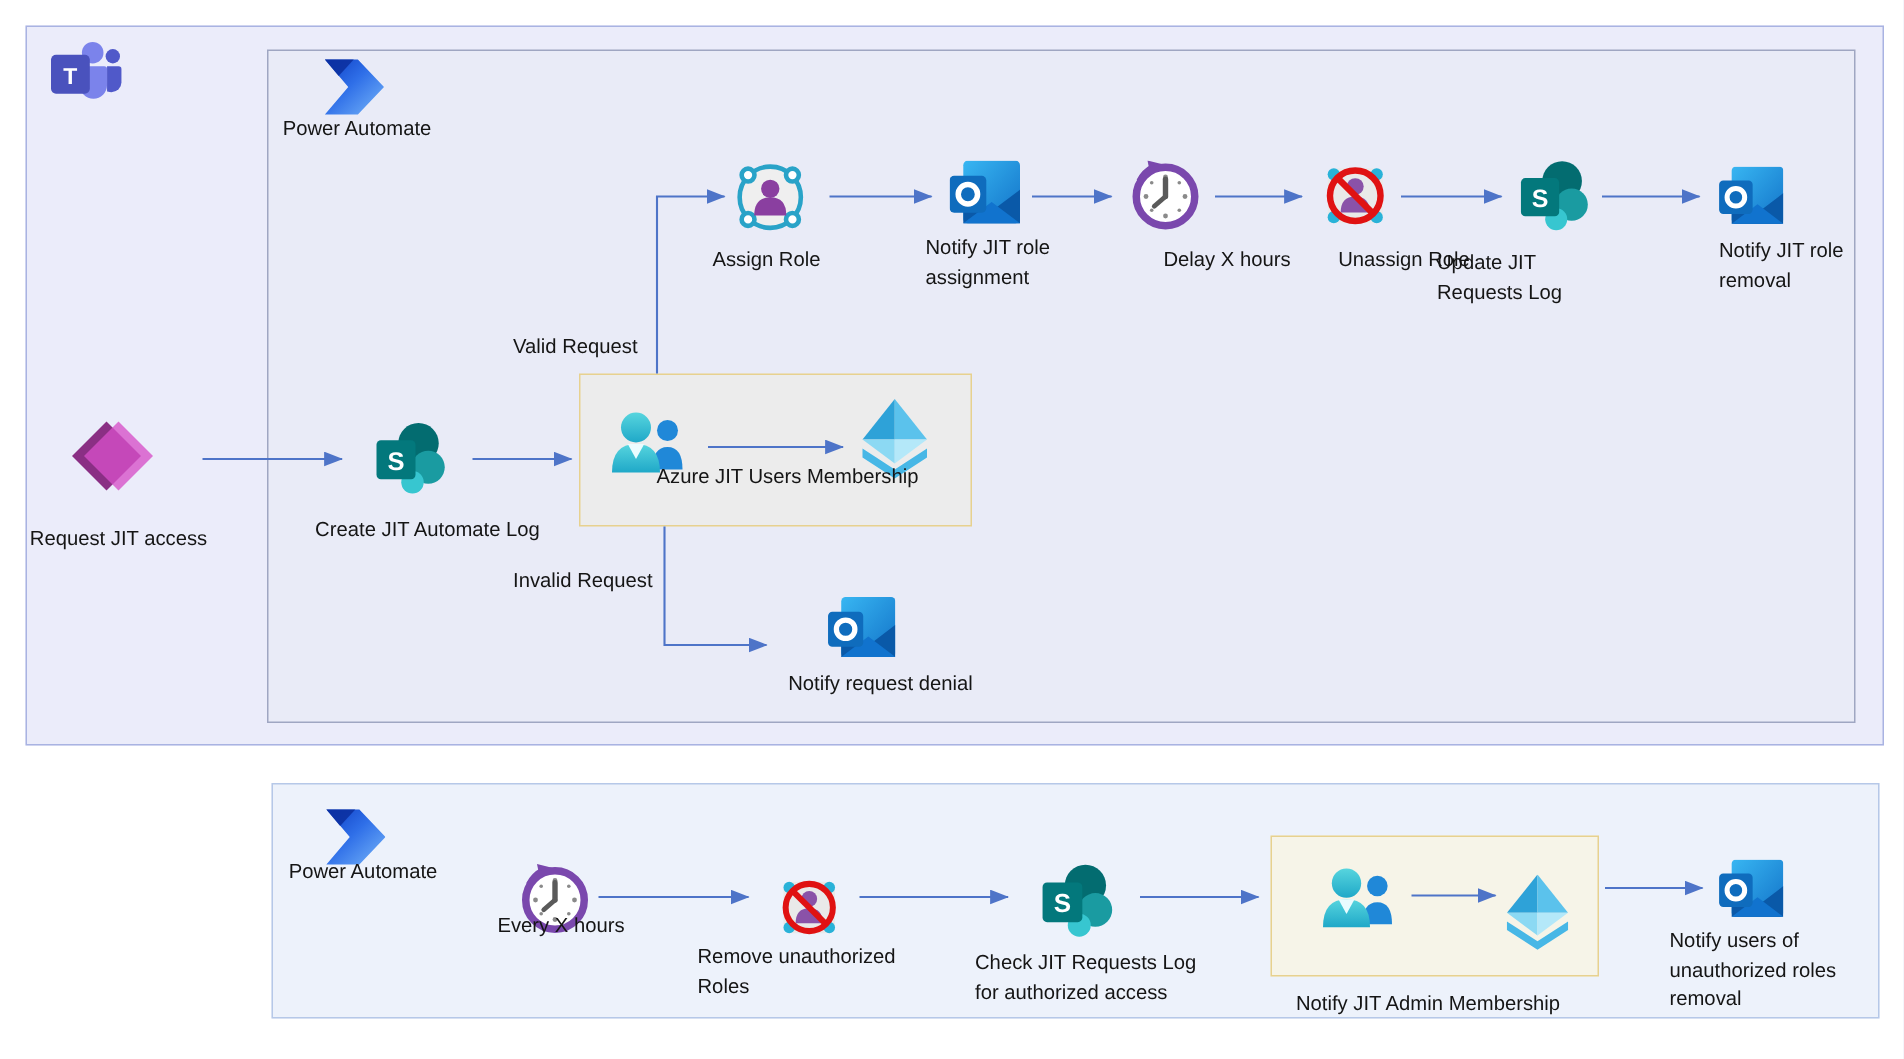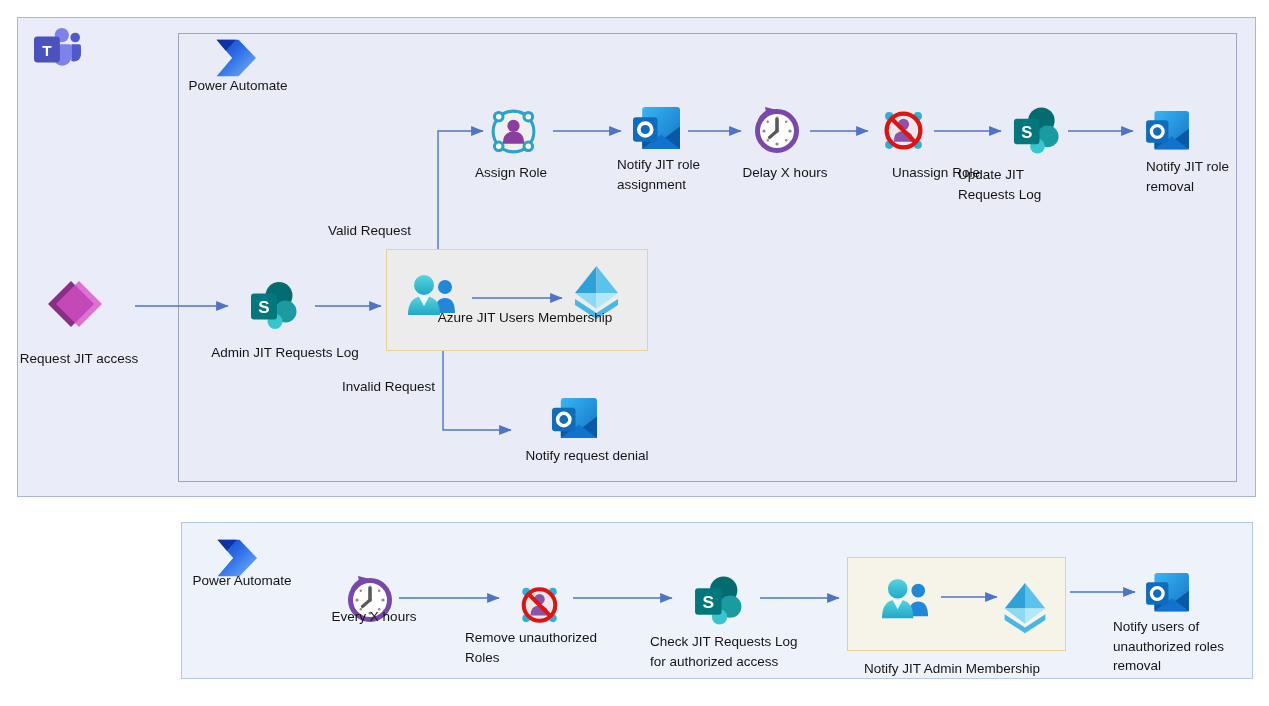--- a/index.html
+++ b/index.html
@@ -199,28 +199,28 @@
   </svg>
 <svg class="icon" style="left:1146px;top:111px;width:43px;height:41px">
     <use href="#sym-outlook"></use>
   </svg>
 <svg class="icon" style="left:552px;top:398px;width:45px;height:43px">
     <use href="#sym-outlook"></use>
   </svg>
 
 <div class="lbl c" style="left:238px;top:76px">Power Automate</div>
 <div class="lbl c" style="left:79px;top:349px">Request JIT access</div>
-<div class="lbl c" style="left:285px;top:343px">Admin JIT Requests Log</div>
+<div class="lbl c" style="left:285px;top:343px">Create JIT Automate Log</div>
 <div class="lbl c" style="left:525px;top:308px">Azure JIT Users Membership</div>
-<div class="lbl" style="left:328px;top:221px">Valid Request</div>
+<div class="lbl" style="left:342px;top:221px">Valid Request</div>
 <div class="lbl" style="left:342px;top:377px">Invalid Request</div>
 <div class="lbl c" style="left:511px;top:163px">Assign Role</div>
 <div class="lbl" style="left:617px;top:155px">Notify JIT role
 assignment</div>
-<div class="lbl c" style="left:785px;top:163px">Delay X hours</div>
+<div class="lbl c" style="left:818px;top:163px">Delay X hours</div>
 <div class="lbl c" style="left:936px;top:163px">Unassign Role</div>
 <div class="lbl" style="left:958px;top:165px">Update JIT
 Requests Log</div>
 <div class="lbl" style="left:1146px;top:157px">Notify JIT role
 removal</div>
 <div class="lbl c" style="left:587px;top:446px">Notify request denial</div>
 
 <svg class="icon" style="left:213px;top:539px;width:44px;height:38px">
     <use href="#sym-power-automate"></use>
   </svg>

